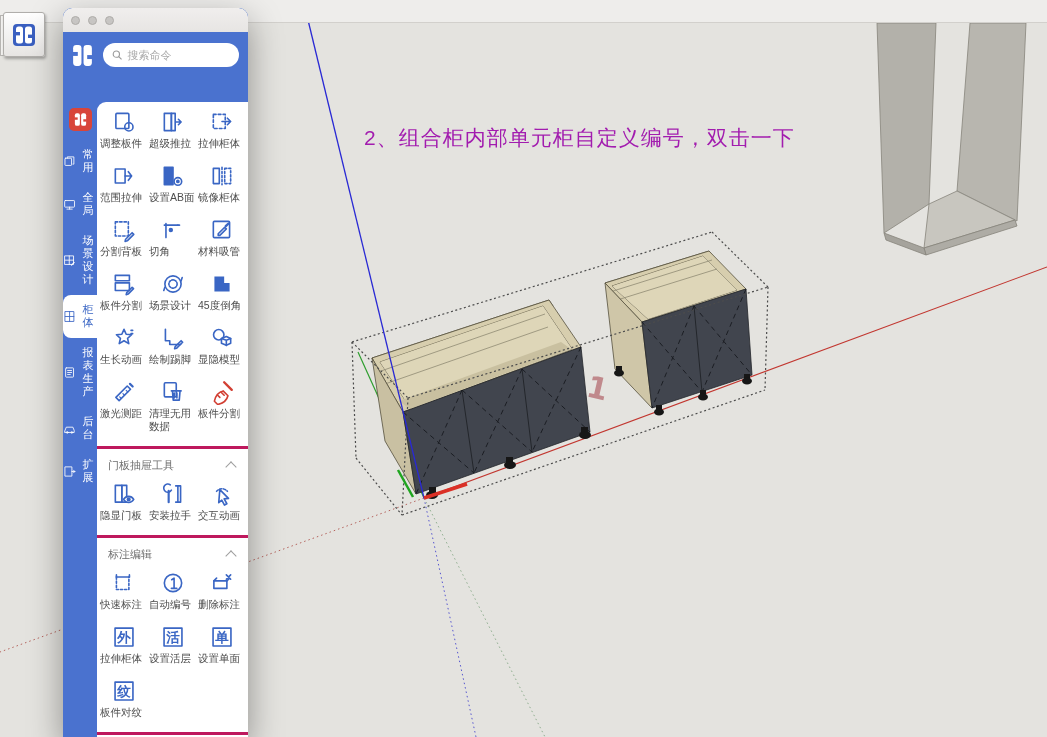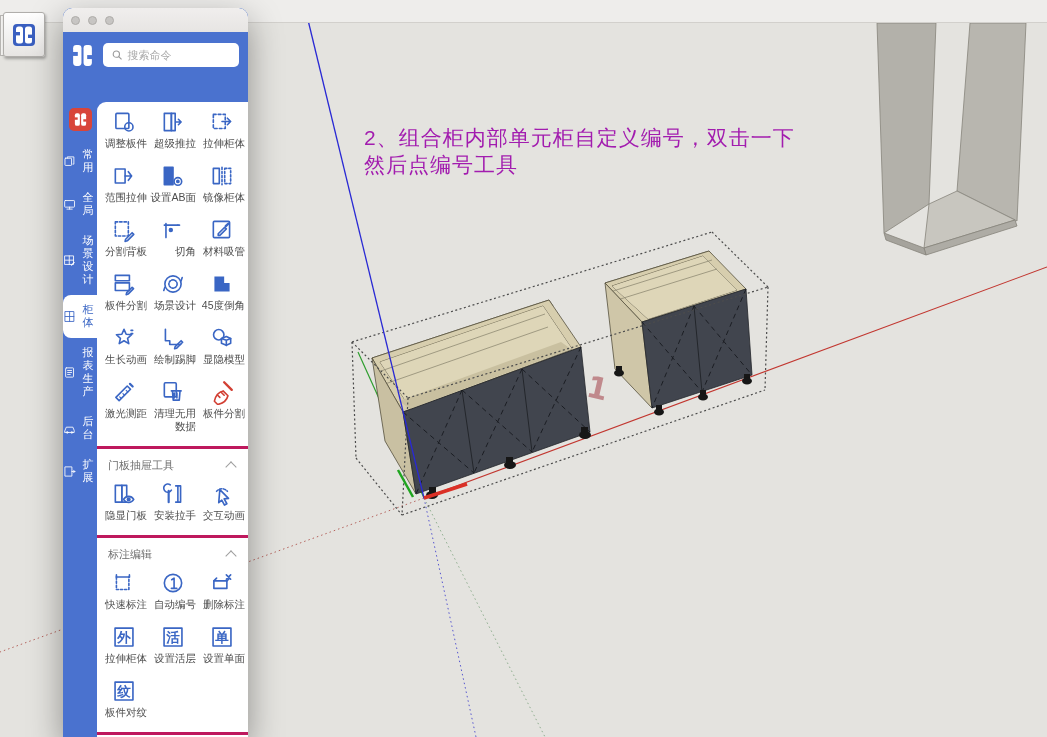--- a/index.html
+++ b/index.html
@@ -18,36 +18,36 @@
   .tl-btn{position:absolute;left:3px;top:12px;width:40px;height:43px;background:linear-gradient(#fefefe,#e7e5e3);border:1px solid #b0aeab;border-radius:3px;box-shadow:1px 2px 3px rgba(0,0,0,.3);z-index:5;display:flex;align-items:center;justify-content:center;cursor:pointer;}
 
   
   .panel{position:absolute;left:63px;top:8px;width:185px;height:729px;z-index:6;border-radius:9px 9px 0 0;box-shadow:0 12px 34px rgba(0,0,0,.38);overflow:hidden;background:#4a72cf;}
   .titlebar{position:relative;height:24px;background:linear-gradient(#f0eeed,#e7e5e3);border-bottom:1px solid #cfccc8;display:flex;align-items:center;border-radius:9px 9px 0 0;}
   .tl-dot{width:9px;height:9px;border-radius:50%;background:#c7c5c3;border:1px solid #aeaca9;box-sizing:border-box;margin-left:8px;cursor:pointer;}
   .ptitle{position:absolute;left:0;right:0;text-align:center;font-size:12px;font-weight:bold;color:#3d3d3d;margin-top:40px;}
   .pbody{position:absolute;top:24px;left:0;right:0;bottom:0;background:#4a72cf;}
   .searchrow{height:46px;display:flex;align-items:center;padding:0 9px 0 6px;}
   .plogo{width:27px;height:25px;margin-right:7px;flex:none;}
-  .search{flex:1;height:24px;background:#fff;border-radius:5px;display:flex;align-items:center;padding:0 9px;gap:5px;}
+  .search{flex:1;height:24px;background:#fff;border-radius:12px;display:flex;align-items:center;padding:0 9px;gap:5px;}
   .search input{border:none;outline:none;width:100%;font-size:11px;color:#333;background:transparent;padding:0;}
   .search input::placeholder{color:#a9a9a9;}
   .content{position:absolute;top:70px;left:0;right:0;bottom:0;display:flex;}
   .rail{width:34px;flex:none;display:flex;flex-direction:column;align-items:center;}
   .redlogo{width:23px;height:23px;background:#d8453a;border-radius:5px;margin:6px 0 9px;display:flex;align-items:center;justify-content:center;flex:none;cursor:pointer;}
   .navitem{width:34px;padding:8px 0 9px;display:flex;align-items:center;gap:3px;color:#fff;cursor:pointer;}
   .navitem .nlabel{font-size:11px;line-height:13px;text-align:center;width:23px;word-break:break-all;}
   .navitem.active{background:#fff;border-radius:8px 0 0 8px;color:#3a66c4;}
   .navitem svg{width:17px;height:17px;}
   .navitem.active svg *{stroke:#3a66c4;}
   .main{flex:1;background:#fff;border-radius:9px 0 0 0;overflow:hidden;padding-top:7px;}
   .grid{display:grid;grid-template-columns:repeat(3,1fr);padding:0 2px;}
   .tool{display:flex;flex-direction:column;align-items:center;margin-bottom:13px;cursor:pointer;}
   .tool svg{width:26px;height:26px;}
-  .tlabel{font-size:10.5px;color:#4d4d4d;line-height:13px;text-align:right;margin-top:2px;width:47px;}
+  .tlabel{font-size:10.5px;color:#4d4d4d;line-height:13px;text-align:left;margin-top:2px;width:47px;}
   .secheader{display:flex;align-items:center;justify-content:space-between;padding:9px 13px 8px 11px;color:#6e6e6e;font-size:11px;border-top:3px solid #be185d;cursor:pointer;}
   .chev{width:7px;height:7px;border-left:1.5px solid #9e9e9e;border-top:1.5px solid #9e9e9e;transform:rotate(45deg);margin-top:3px;flex:none;}
 
   
   .anno{position:absolute;left:364px;top:124px;z-index:2;color:#a21caf;font-size:21px;line-height:27px;letter-spacing:1px;white-space:nowrap;}
 </style>
 </head>
 <body>
 
 <div class="stage">
@@ -145,21 +145,20 @@
 
     <g>
       <line x1="308" y1="20" x2="424" y2="498" stroke="#2929d4" stroke-width="1.3"></line>
       <line x1="398" y1="470" x2="413" y2="497" stroke="#1fa51f" stroke-width="2.5"></line>
       <line x1="424" y1="498" x2="467" y2="484" stroke="#db3026" stroke-width="3.5"></line>
     </g>
   </svg>
 
   <div class="anno">
     <div>2、组合柜内部单元柜自定义编号，双击一下</div>
-    <div>然后点编号工具</div>
   </div>
 
   <div class="topbar"></div>
   <div class="tabs" id="tabs">
       <span class="tab">平面图</span>
       <span class="tab">3D场景图</span>
       <span class="tab active">吊顶3D场景图</span>
       <span class="dd-arrow">▼</span>
     </div>
 

